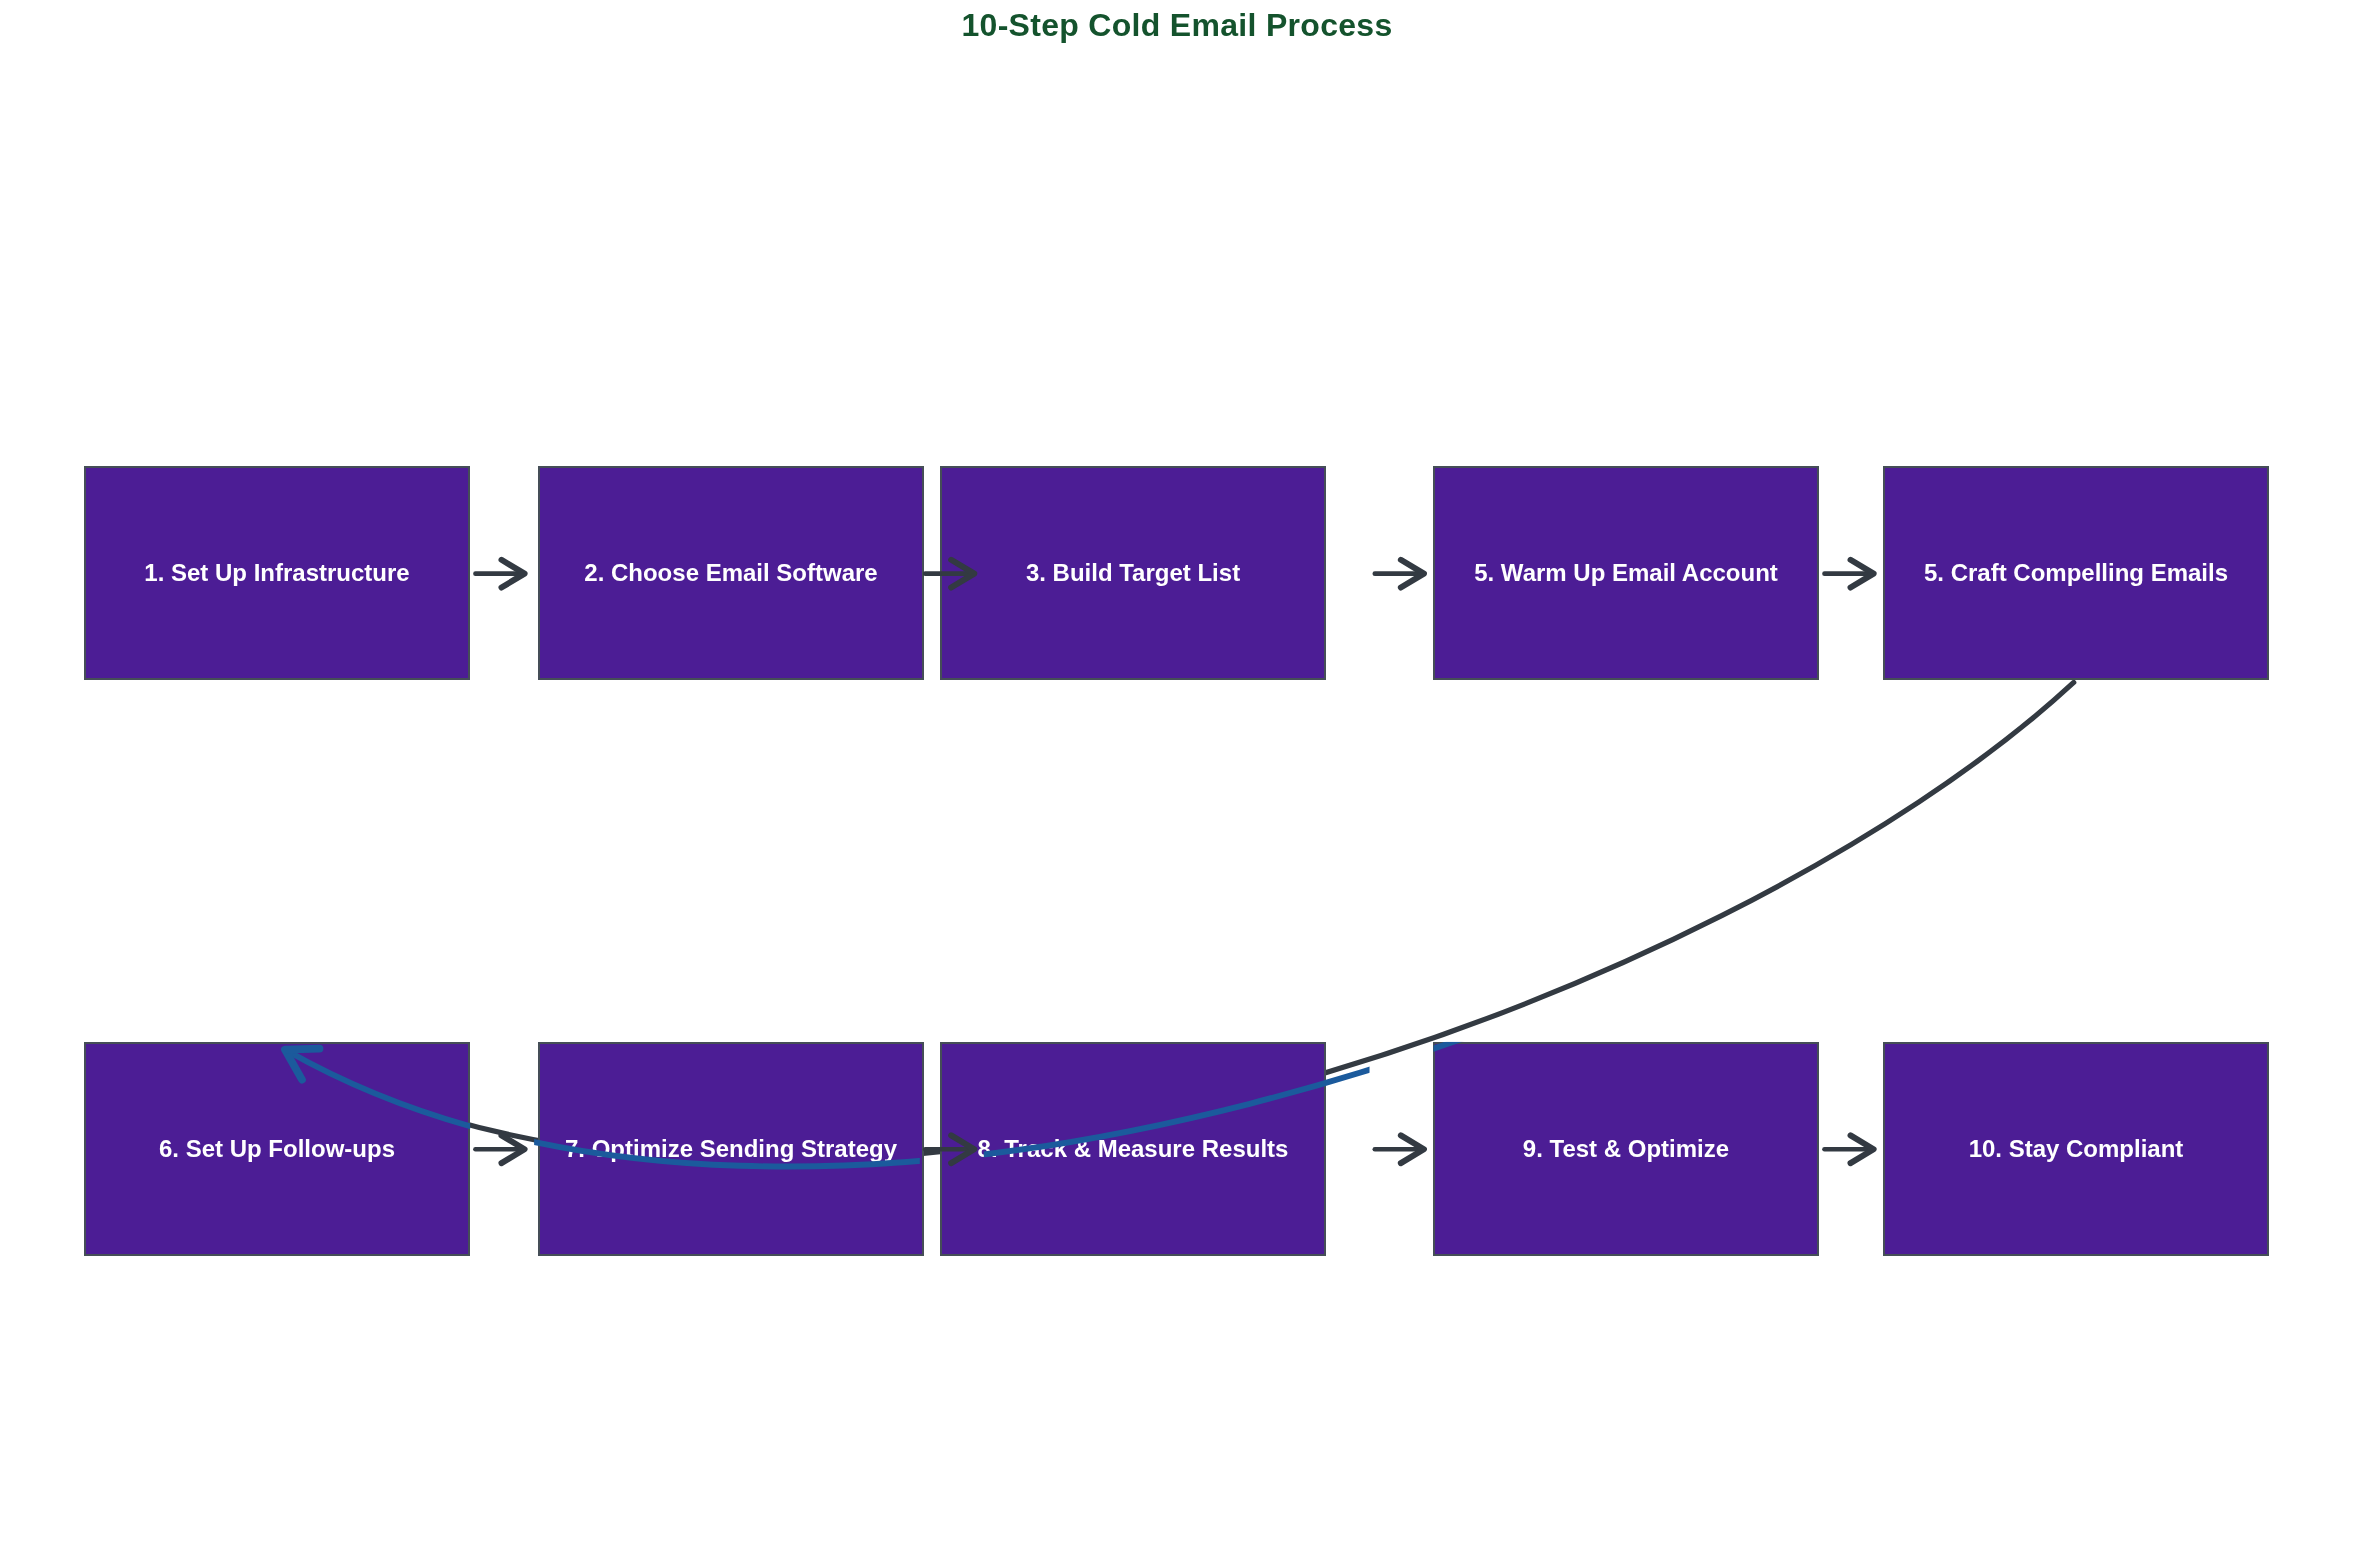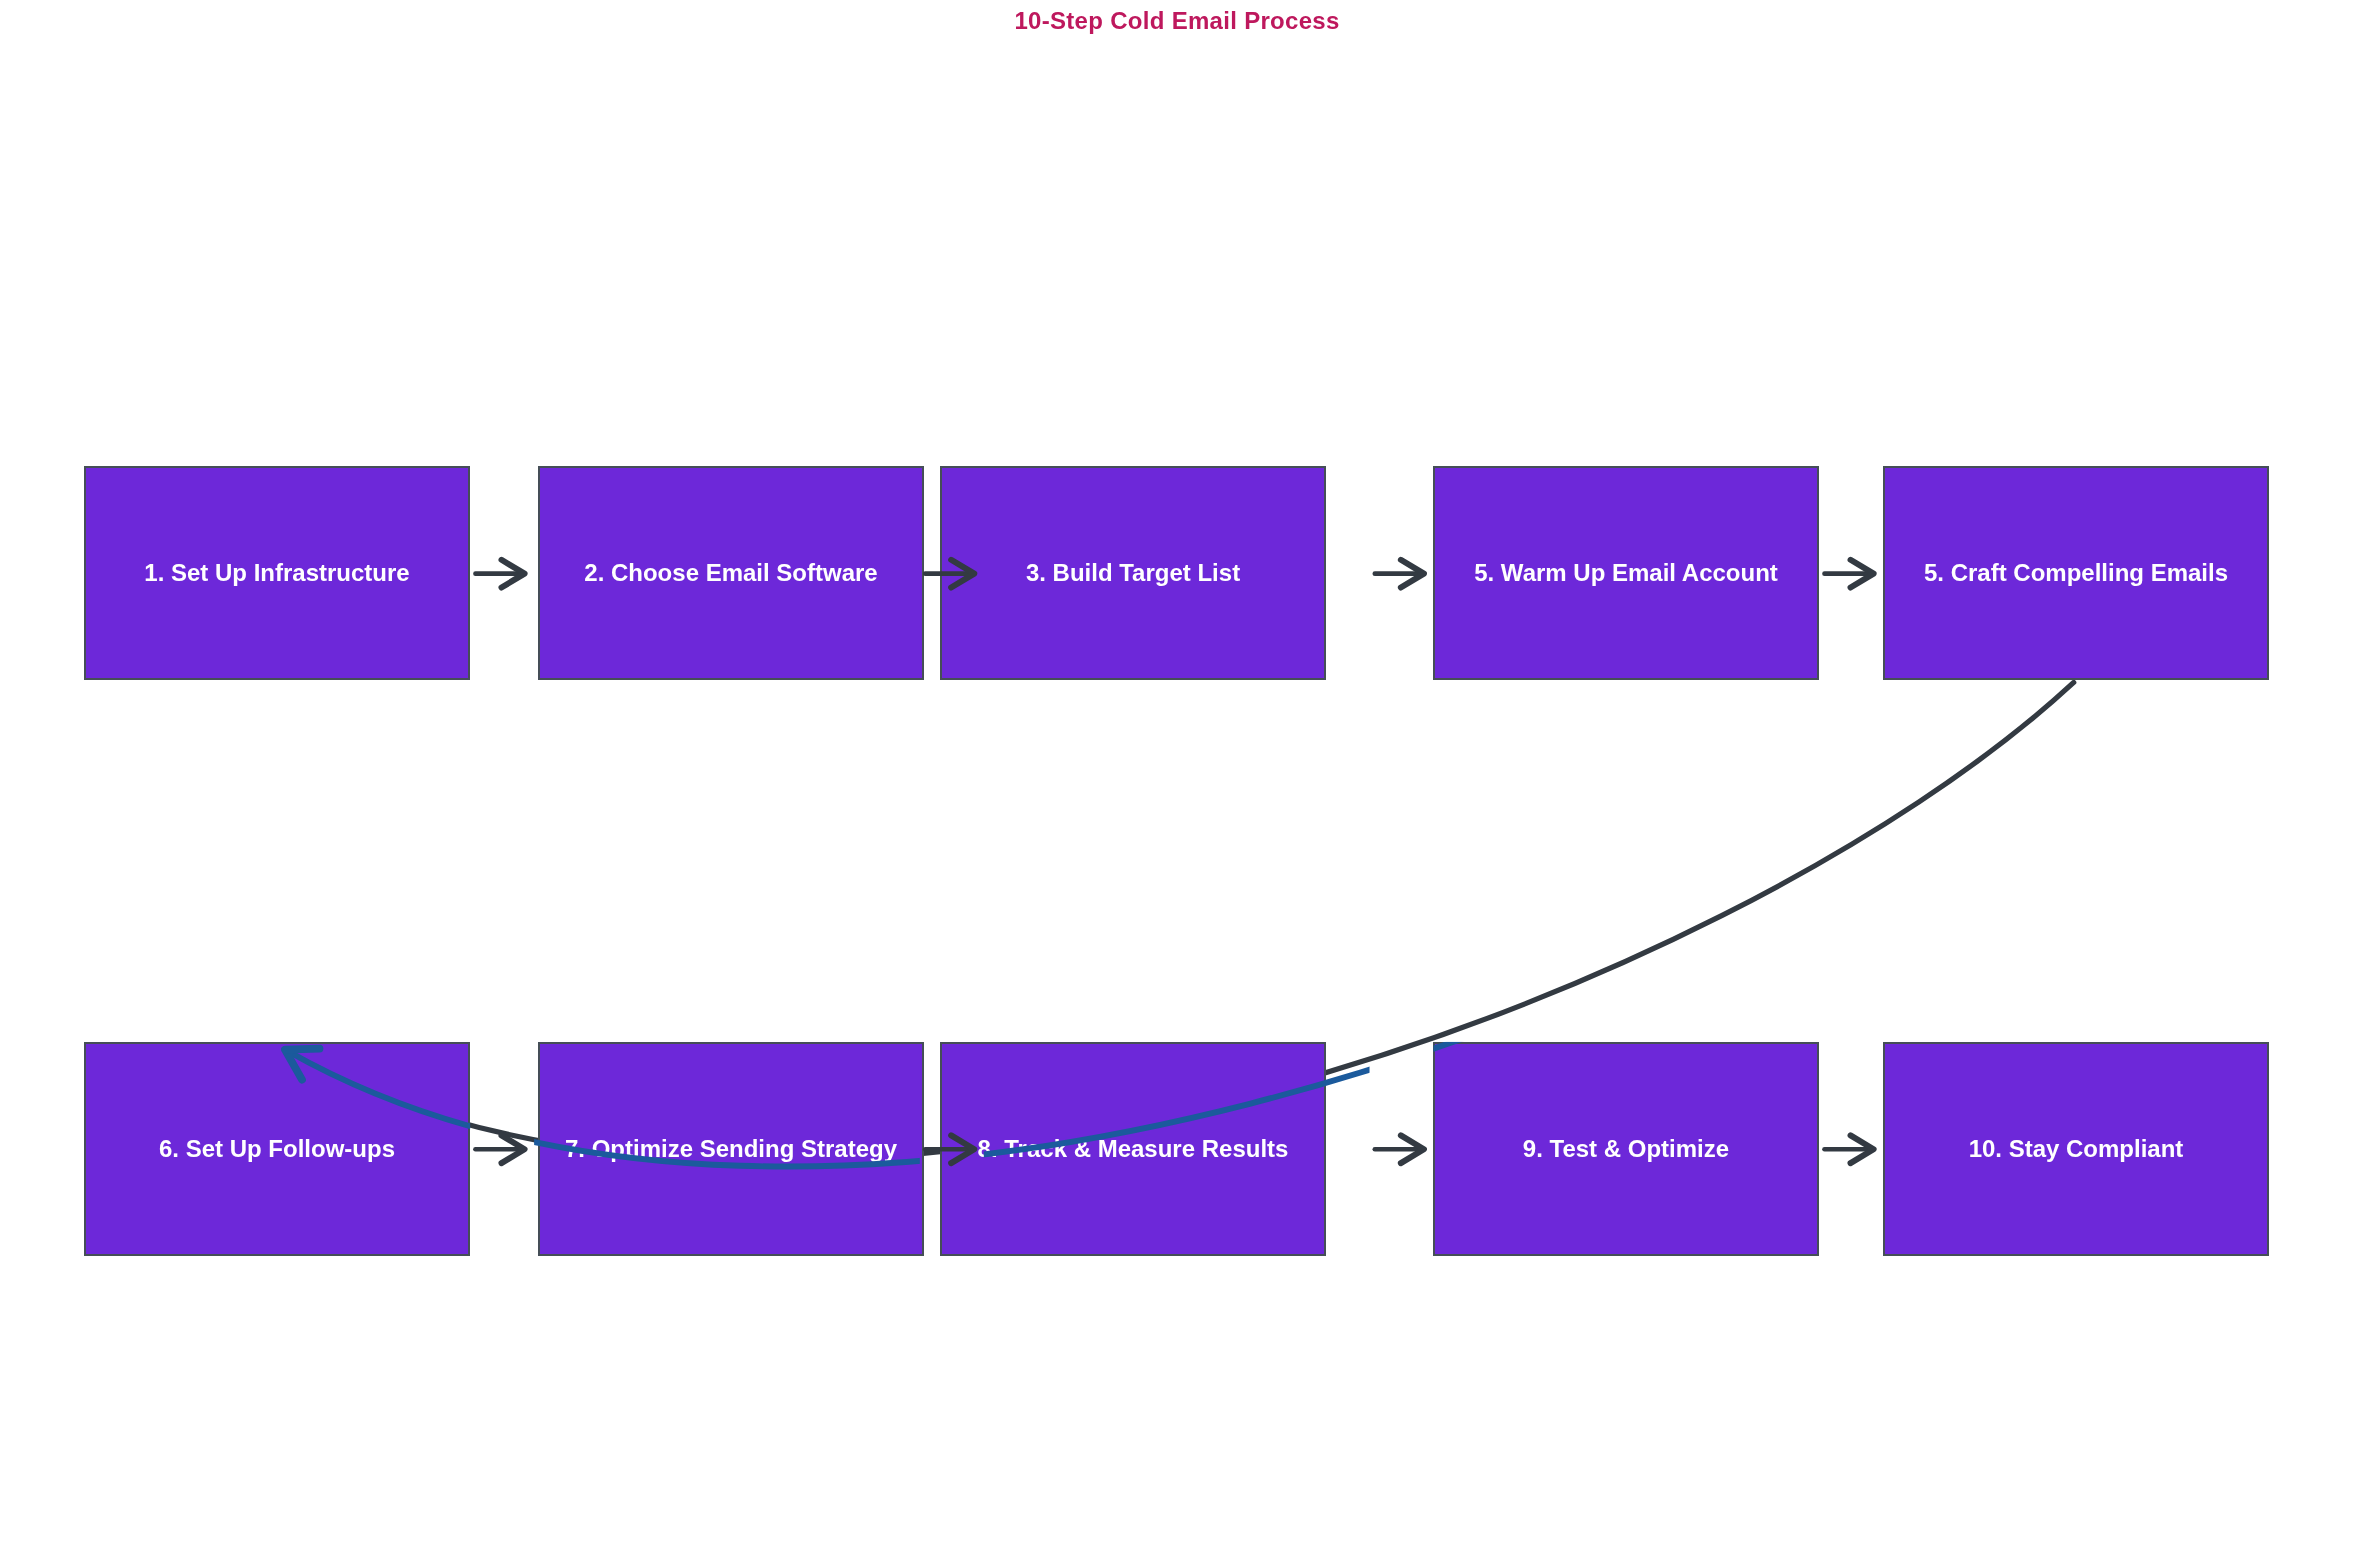--- a/index.html
+++ b/index.html
@@ -16,42 +16,42 @@
     width: 2354px;
     height: 1564px;
     background: #ffffff;
   }
   .title {
     position: absolute;
     top: 6.6px;
     left: 0;
     width: 2354px;
     text-align: center;
-    font-size: 24px;
+    font-size: 32px;
     font-weight: bold;
-    color: #be185d;
+    color: #14532d;
     letter-spacing: 0.3px;
   }
   .layer {
     position: absolute;
     left: 0;
     top: 0;
     width: 2354px;
     height: 1564px;
     pointer-events: none;
   }
   .layer.under { z-index: 1; }
   .boxes { position: absolute; left: 0; top: 0; z-index: 2; width: 2354px; height: 1564px; }
   .layer.over { z-index: 3; }
   .node {
     position: absolute;
     width: 386px;
     height: 214px;
     box-sizing: border-box;
-    background: #6d28d9;
+    background: #4c1d95;
     border: 2px solid #454e57;
     display: flex;
     align-items: center;
     justify-content: center;
     color: #ffffff;
     font-size: 24px;
     font-weight: bold;
     white-space: nowrap;
     overflow: visible;
     text-align: center;

